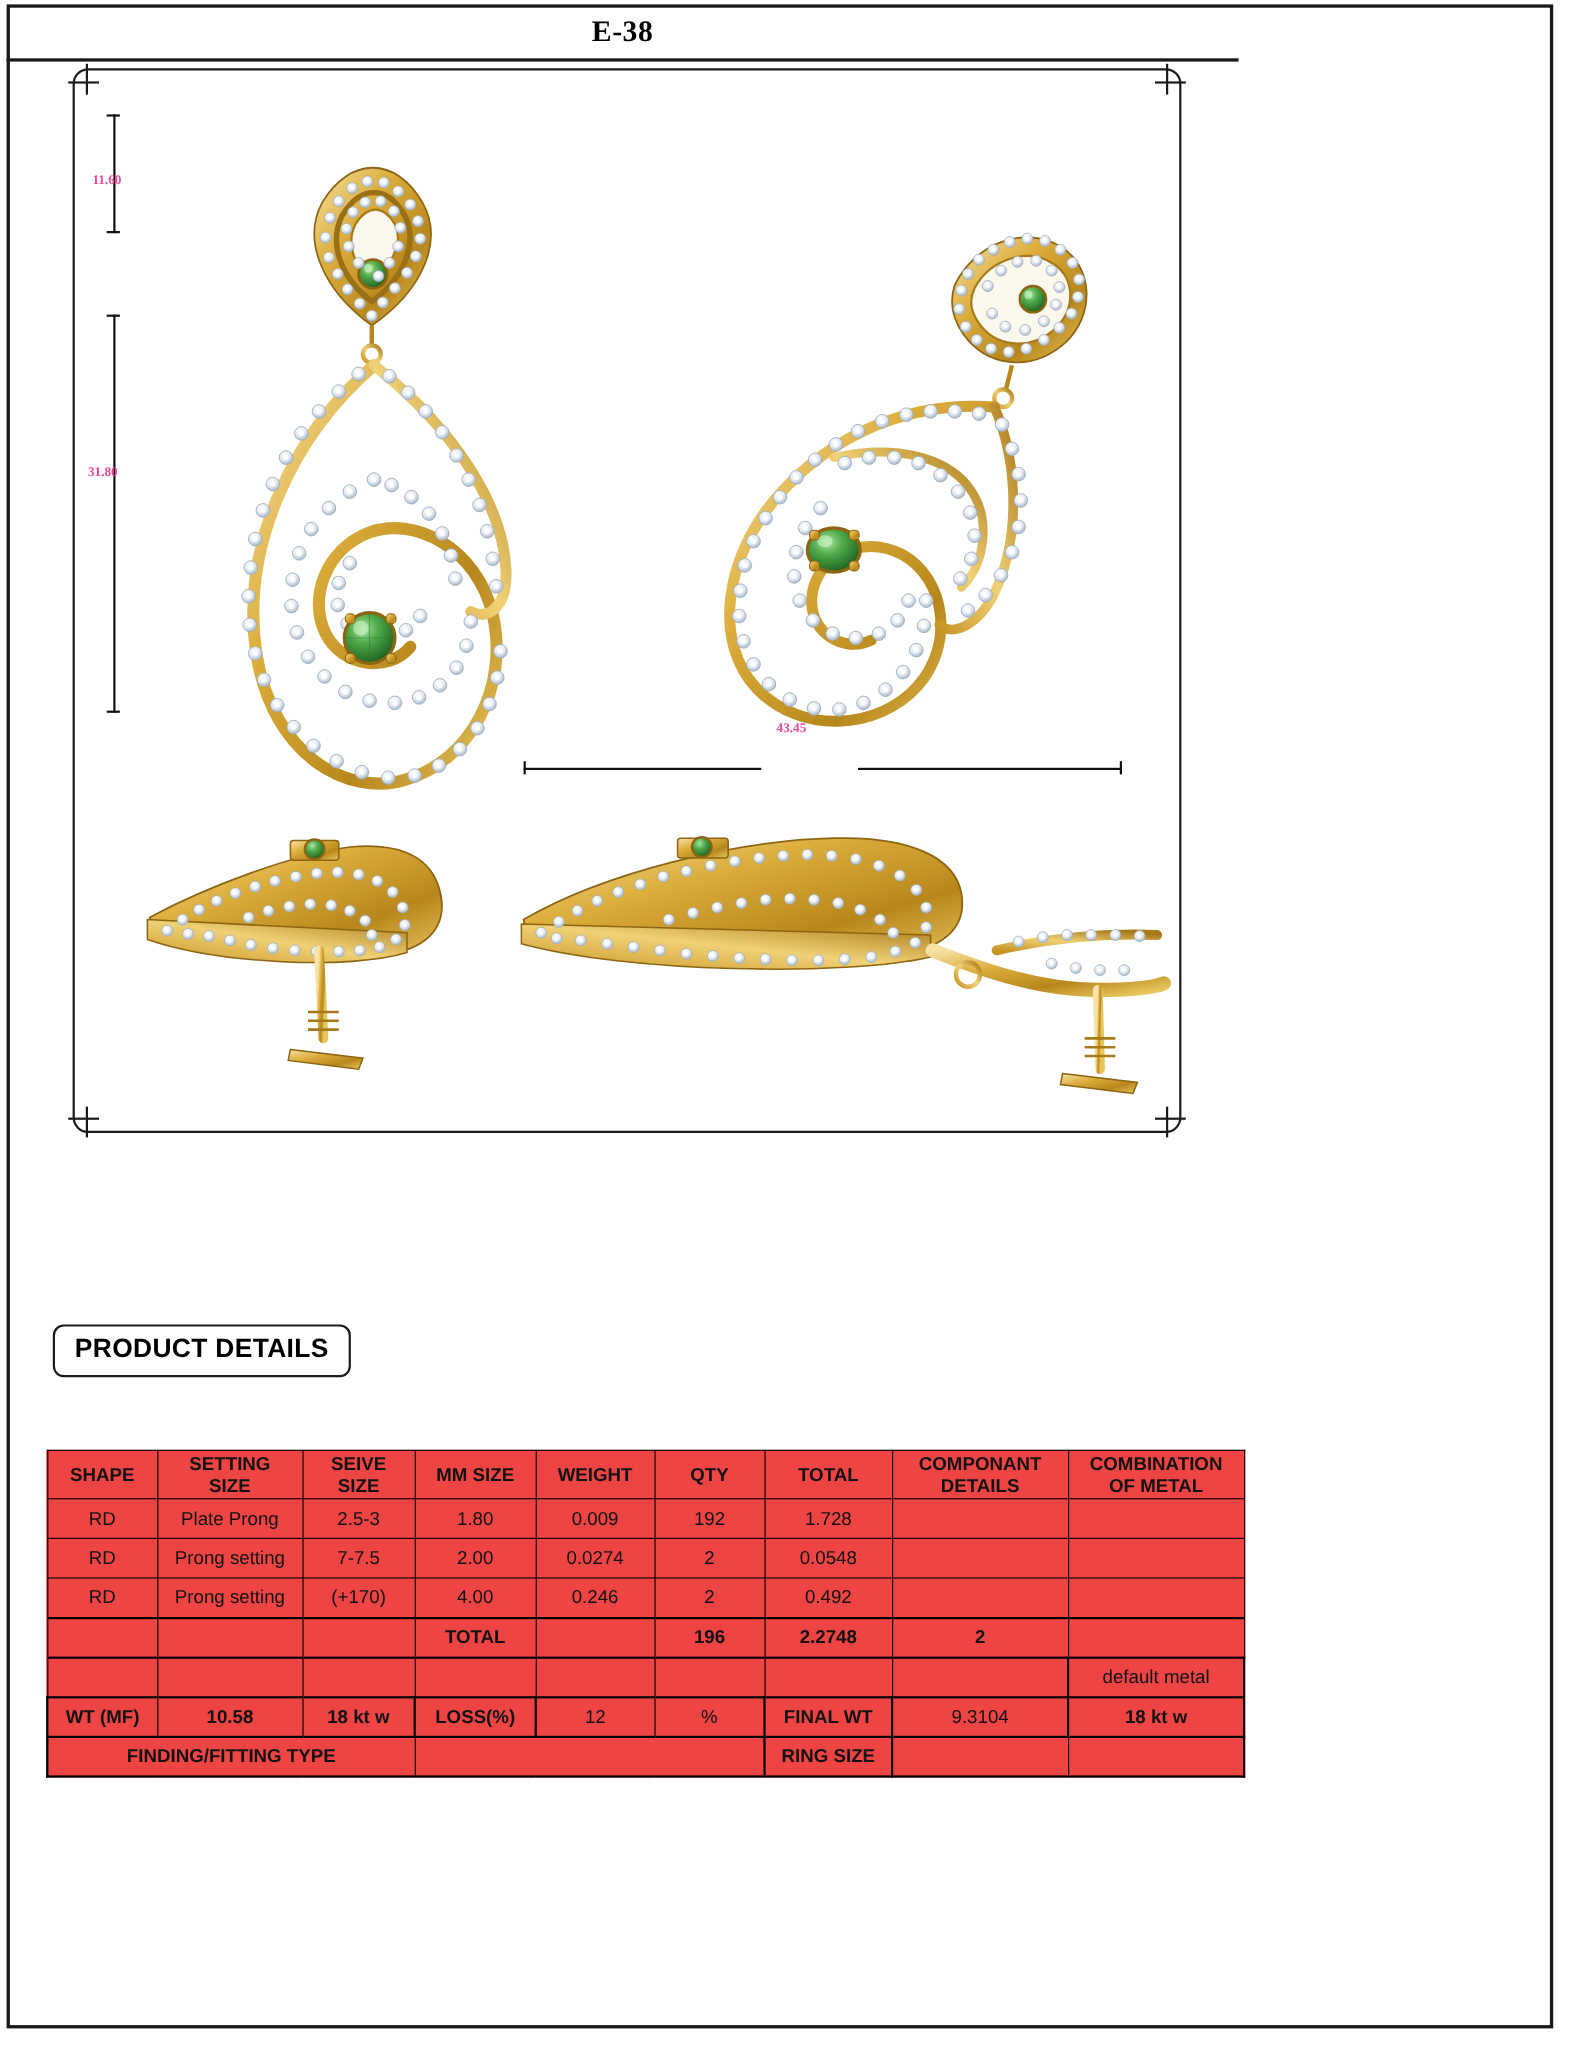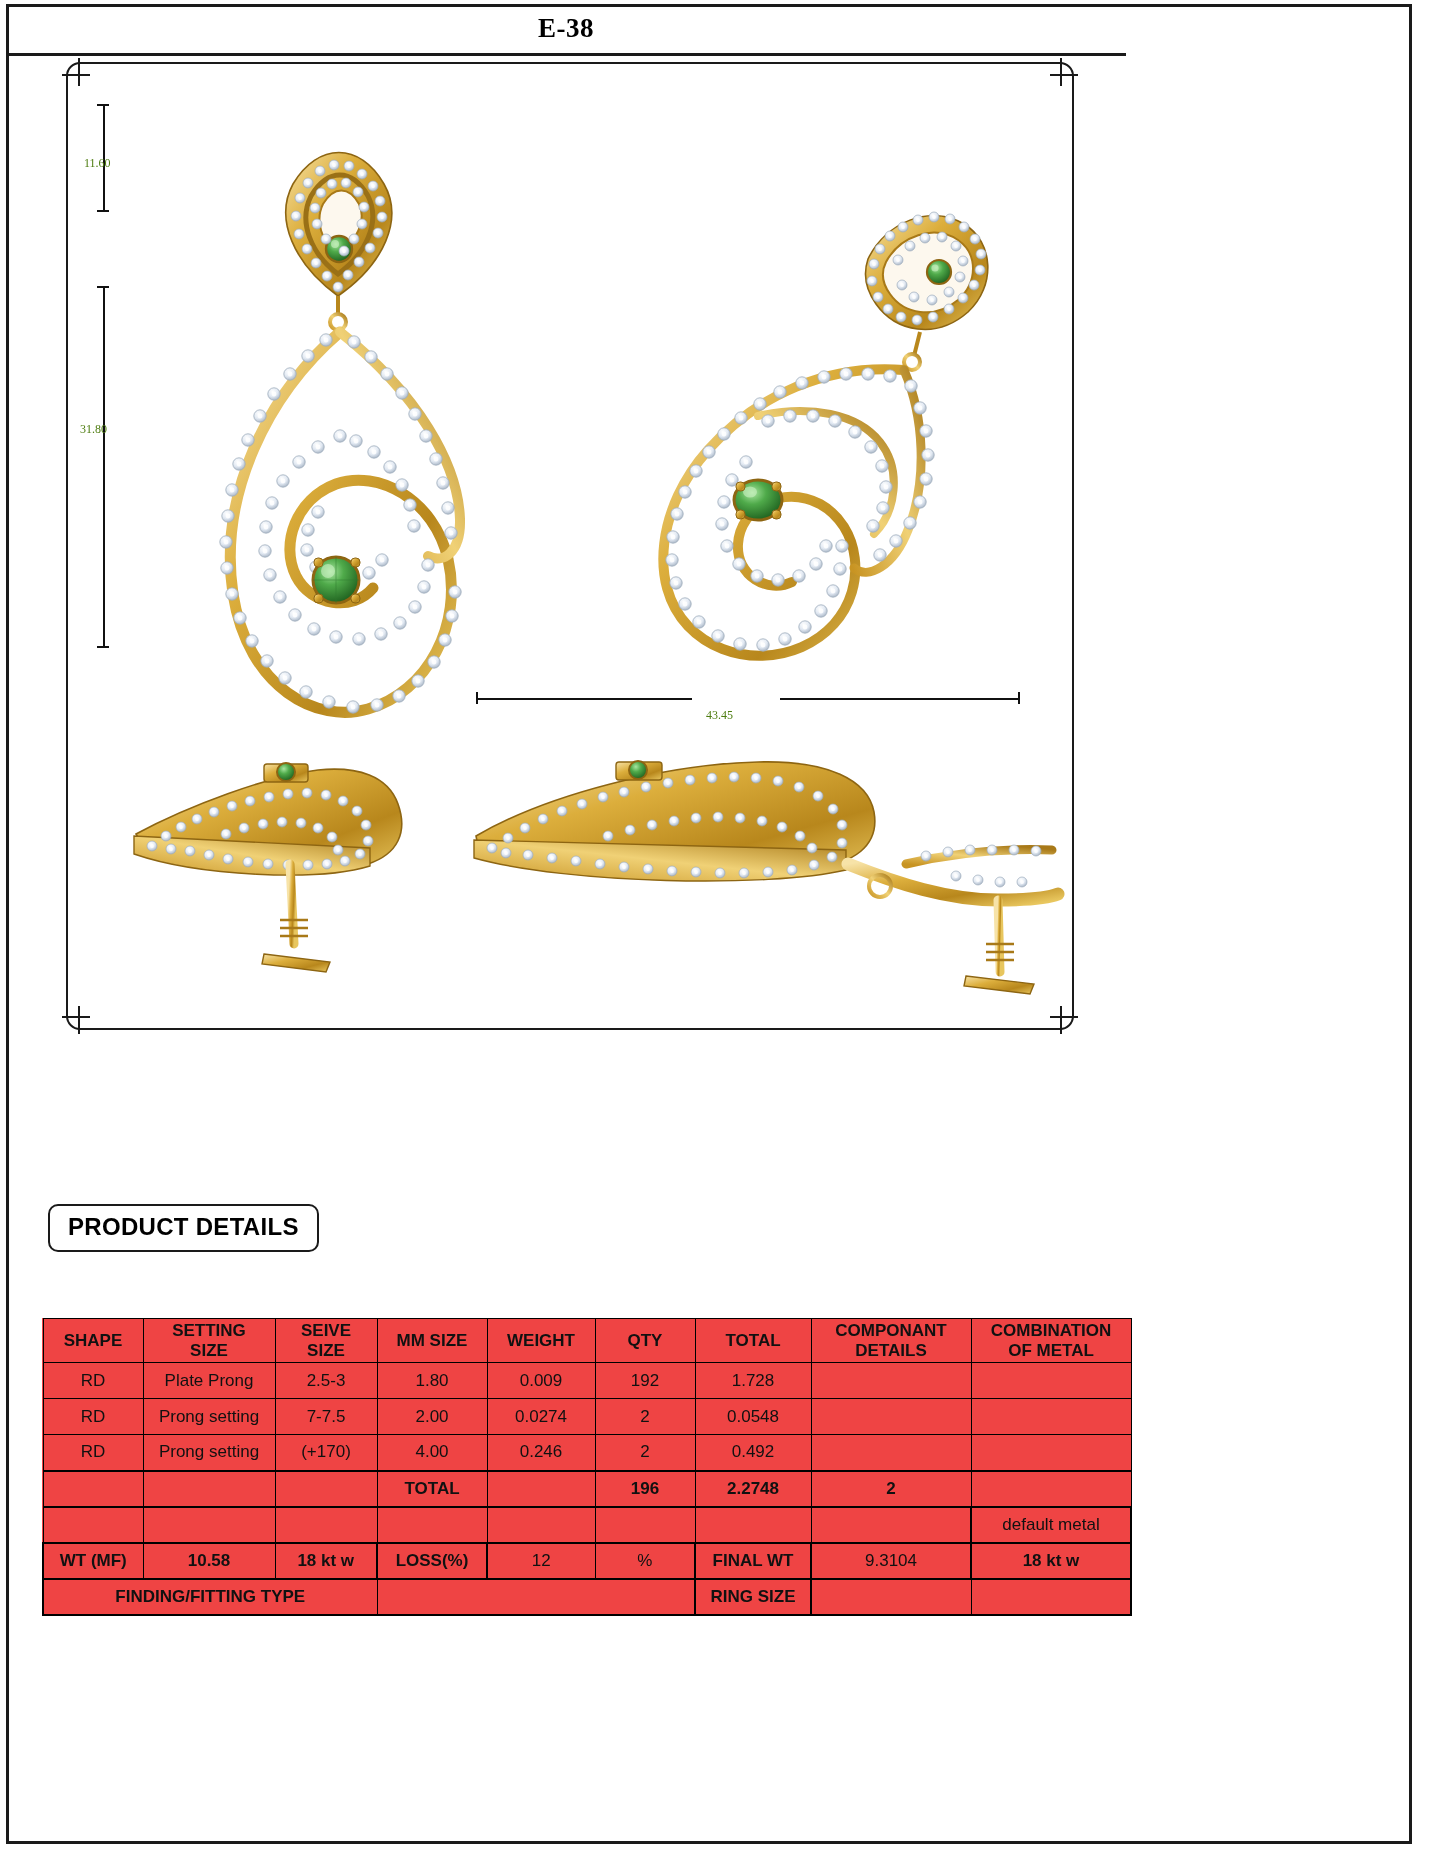--- a/index.html
+++ b/index.html
@@ -52,23 +52,23 @@
   
   .corner-tick {
     position: absolute;
     background: #1a1a1a;
   }
 
   
   .dim-label {
     position: absolute;
     font-family: "Liberation Serif", serif;
-    font-weight: normal;
+    font-weight: bold;
     font-size: 12px;
-    color: #4d7c0f;
+    color: #ec4899;
     white-space: nowrap;
   }
   .dim-line-v {
     position: absolute;
     width: 2px;
     background: #111;
   }
   .dim-line-h {
     position: absolute;
     height: 2px;
@@ -599,21 +599,21 @@
 
   <div class="dim-line-v" style="left:35px; top:222px; height:362px;"></div>
   <div class="dim-cap-v" style="left:29px; top:222px;"></div>
   <div class="dim-cap-v" style="left:29px; top:582px;"></div>
   <div class="dim-label" style="left:12px; top:358px;">31.80</div>
 
   <div class="dim-line-h" style="left:408px; top:634px; width:216px;"></div>
   <div class="dim-line-h" style="left:712px; top:634px; width:240px;"></div>
   <div class="dim-cap-h" style="left:408px; top:628px;"></div>
   <div class="dim-cap-h" style="left:950px; top:628px;"></div>
-  <div class="dim-label" style="left:638px; top:644px;">43.45</div>
+  <div class="dim-label" style="left:638px; top:590px;">43.45</div>
 </div>
 
 <div class="pd-pill">PRODUCT DETAILS</div>
 
 <div class="tbl-wrap">
 <table class="spec">
   <colgroup>
     <col class="c0">
         <col class="c1">
         <col class="c2">

